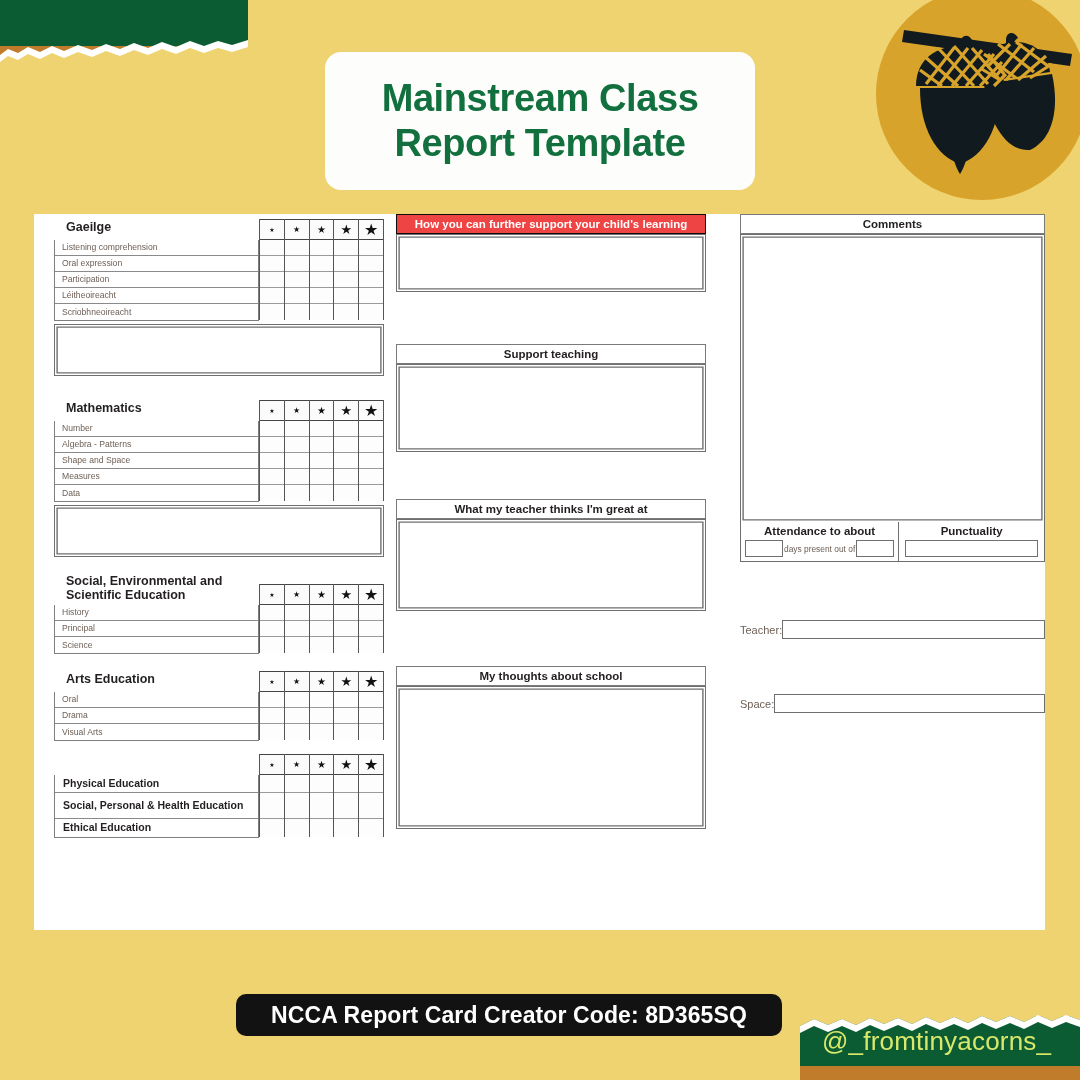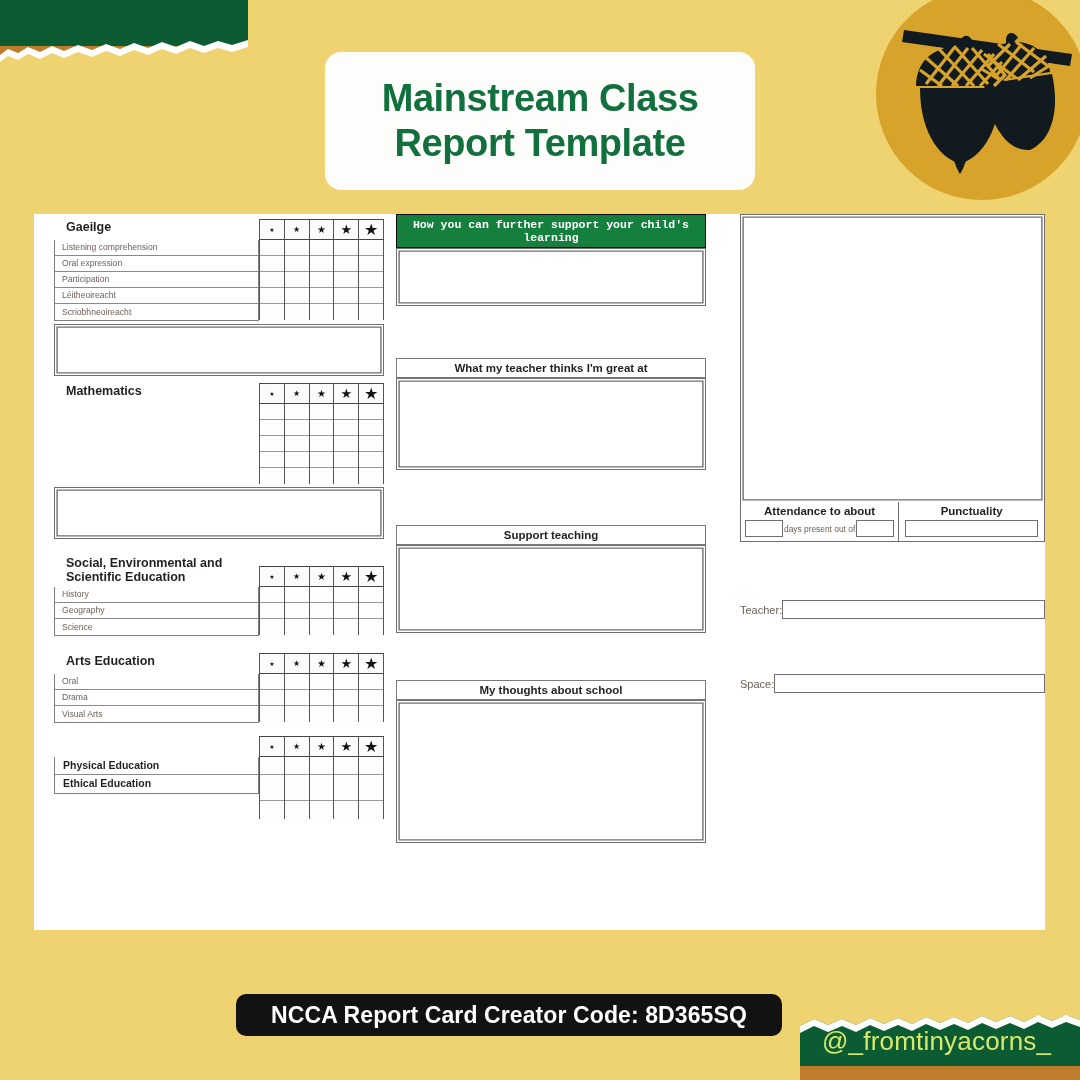--- a/index.html
+++ b/index.html
@@ -79,21 +79,21 @@
     box-shadow: inset 0 0 0 1.4px #fff, inset 0 0 0 2.8px #6F6F6F;
   }
 
   
   .panel { margin-bottom:0; }
   .panel-head {
     border:1.5px solid #7A7A7A; text-align:center;
     font-size:11.5px; font-weight:bold; color:#231F20;
     padding:3px 0; background:#FFFFFF;
   }
-  .panel-head.dark { background:#15803d; color:#FFFFFF; border-color:#0C0C0C;font-family:Liberation Mono, monospace; }
+  .panel-head.dark { background:#ef4444; color:#FFFFFF; border-color:#0C0C0C; }
   .panel-body {
     border:1.6px solid #6F6F6F; background:#fff;
     box-shadow: inset 0 0 0 1.4px #fff, inset 0 0 0 2.8px #6F6F6F;
   }
 
   
   .att-wrap { display:flex; border:1.6px solid #6F6F6F; border-top:none; }
   .att-cell { flex:1; border-right:1.6px solid #6F6F6F; padding:3px 4px 4px; }
   .att-cell:last-child { border-right:none; }
   .att-title { text-align:center; font-size:11.5px; font-weight:bold; color:#231F20; padding-bottom:3px; }
@@ -164,21 +164,21 @@
   </svg>
 </div>
 
 <div class="title-card">
   <div class="title-line">Mainstream Class</div>
   <div class="title-line">Report Template</div>
 </div>
 
 <div class="sheet">
   <div class="col col-left" id="col-left">
-      <div class="subject" style="margin-bottom:2px">
+      <div class="subject" style="margin-bottom:19px">
         <div class="subj-grid">
           <div class="subj-left">
             <div class="subj-title" style="height:26px">Gaeilge</div>
             <div class="rowbox">
               <div class="srow" style="height:16px;display:flex;align-items:center">Listening comprehension</div>
               <div class="srow" style="height:16px;display:flex;align-items:center">Oral expression</div>
               <div class="srow" style="height:16px;display:flex;align-items:center">Participation</div>
               <div class="srow" style="height:16px;display:flex;align-items:center">Léitheoireacht</div>
               <div class="srow" style="height:16px;display:flex;align-items:center">Scriobhneoireacht</div>
             </div>
@@ -263,20 +263,27 @@
               </div>
             </div>
           </div>
         </div>
         <div class="subj-comment" style="height:52px"></div>
       </div>
       <div class="subject" style="margin-bottom:14px">
         <div class="subj-grid">
           <div class="subj-left">
             <div class="subj-title" style="height:26px">Mathematics</div>
+            <div class="rowbox">
+              <div class="srow" style="height:16px;display:flex;align-items:center">Number</div>
+              <div class="srow" style="height:16px;display:flex;align-items:center">Algebra - Patterns</div>
+              <div class="srow" style="height:16px;display:flex;align-items:center">Shape and Space</div>
+              <div class="srow" style="height:16px;display:flex;align-items:center">Measures</div>
+              <div class="srow" style="height:16px;display:flex;align-items:center">Data</div>
+            </div>
           </div>
           <div class="stars">
             <div style="display:flex;width:100%;flex-direction:column">
               <div style="display:flex;height:26px;align-items:flex-end">
                 <div style="display:flex;width:100%">
                   <div class="star-col">
                     <div class="star-head">
                       <span class="st" style="font-size:6px">★</span>
                     </div>
                   </div>
@@ -353,21 +360,21 @@
           </div>
         </div>
         <div class="subj-comment" style="height:52px"></div>
       </div>
       <div class="subject" style="margin-bottom:12px">
         <div class="subj-grid">
           <div class="subj-left">
             <div class="subj-title two-line" style="height:34px">Social, Environmental and Scientific Education</div>
             <div class="rowbox">
               <div class="srow" style="height:16px;display:flex;align-items:center">History</div>
-              <div class="srow" style="height:16px;display:flex;align-items:center">Geography</div>
+              <div class="srow" style="height:16px;display:flex;align-items:center">Principal</div>
               <div class="srow" style="height:16px;display:flex;align-items:center">Science</div>
             </div>
           </div>
           <div class="stars">
             <div style="display:flex;width:100%;flex-direction:column">
               <div style="display:flex;height:34px;align-items:flex-end">
                 <div style="display:flex;width:100%">
                   <div class="star-col">
                     <div class="star-head">
                       <span class="st" style="font-size:6px">★</span>
@@ -517,20 +524,21 @@
             </div>
           </div>
         </div>
       </div>
       <div class="subject" style="margin-bottom:0px">
         <div class="subj-grid">
           <div class="subj-left">
             <div class="subj-title" style="height:22px"></div>
             <div class="rowbox">
               <div class="srow bold" style="height:18px;display:flex;align-items:center">Physical Education</div>
+              <div class="srow bold" style="height:26px;display:flex;align-items:center">Social, Personal &amp; Health Education</div>
               <div class="srow bold" style="height:18px;display:flex;align-items:center">Ethical Education</div>
             </div>
           </div>
           <div class="stars">
             <div style="display:flex;width:100%;flex-direction:column">
               <div style="display:flex;height:22px;align-items:flex-end">
                 <div style="display:flex;width:100%">
                   <div class="star-col">
                     <div class="star-head">
                       <span class="st" style="font-size:6px">★</span>
@@ -598,35 +606,36 @@
             </div>
           </div>
         </div>
       </div>
     </div>
   <div class="col col-mid" id="col-mid">
       <div class="panel" style="margin-bottom:52px">
         <div class="panel-head dark">How you can further support your child's learning</div>
         <div class="panel-body" style="height:58px"></div>
       </div>
+      <div class="panel" style="margin-bottom:47px">
+        <div class="panel-head">Support teaching</div>
+        <div class="panel-body" style="height:88px"></div>
+      </div>
       <div class="panel" style="margin-bottom:55px">
         <div class="panel-head">What my teacher thinks I'm great at</div>
         <div class="panel-body" style="height:92px"></div>
       </div>
-      <div class="panel" style="margin-bottom:47px">
-        <div class="panel-head">Support teaching</div>
-        <div class="panel-body" style="height:88px"></div>
-      </div>
       <div class="panel" style="margin-bottom:0px">
         <div class="panel-head">My thoughts about school</div>
         <div class="panel-body" style="height:143px"></div>
       </div>
     </div>
   <div class="col col-right" id="col-right">
       <div>
+        <div class="panel-head">Comments</div>
         <div class="panel-body" style="height:288px;border-bottom:none"></div>
         <div class="att-wrap">
           <div class="att-cell">
             <div class="att-title">Attendance to about</div>
             <div class="att-row">
               <div class="minibox"></div>
               <div class="att-text">days present out of</div>
               <div class="minibox"></div>
             </div>
           </div>

